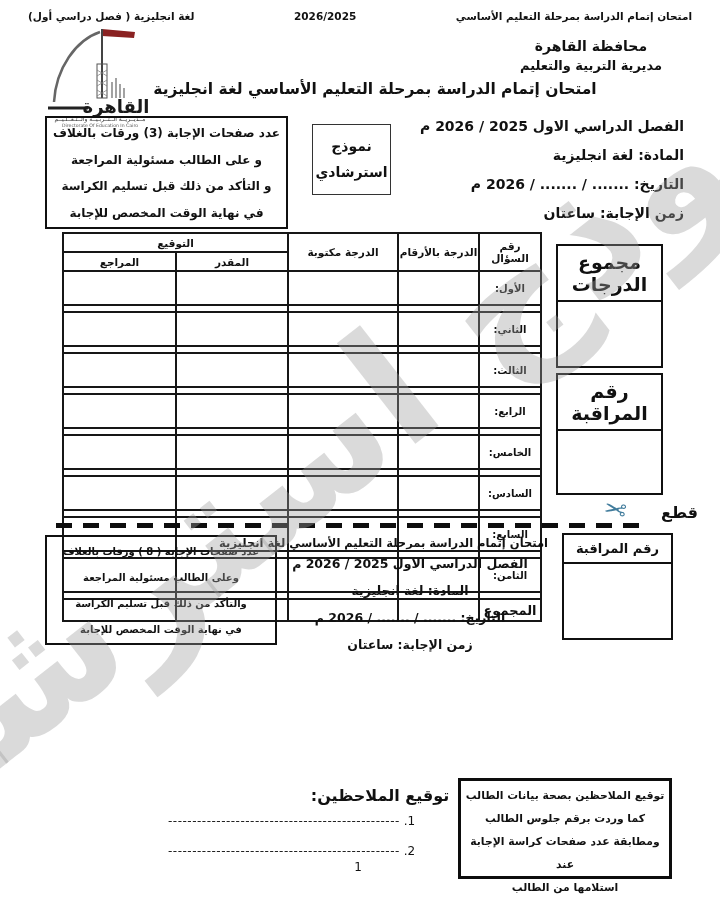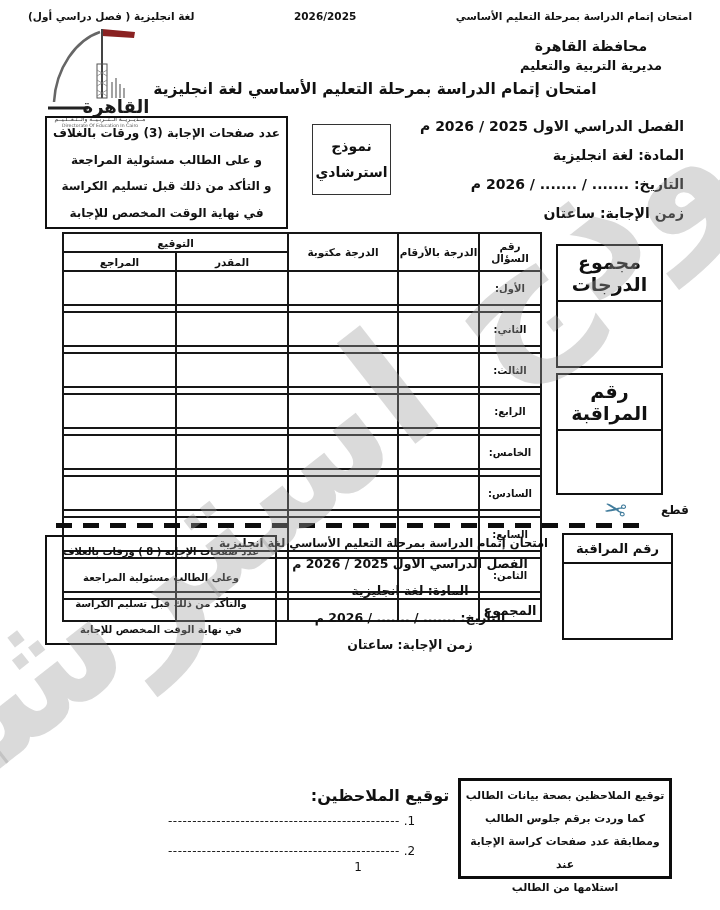--- a/index.html
+++ b/index.html
@@ -47,21 +47,21 @@
 
   .side-box { left:auto; width:107px; border:2.5px solid #101010; z-index:2; }
   .side-box .hd { border-bottom:2.5px solid #101010; text-align:center; font-size:19px; font-weight:700; padding:5px 0; }
   .sum-box { top:244px; right:57px; }
   .sum-box .bd { height:64px; }
   .mon-box1 { top:373px; right:57px; }
   .mon-box1 .bd { height:62px; }
 
   
   .scissors { top:494px; left:604px; font-size:27px; color:#417c9c; transform:scaleX(-1) rotate(-10deg); z-index:3; }
-  .cut-label { top:503px; left:661px; font-size:12px; font-weight:700; z-index:3; }
+  .cut-label { top:503px; left:661px; font-size:16px; font-weight:700; z-index:3; }
   .dash-line { top:523px; left:55px; width:584px; height:5px; z-index:3;
     background:repeating-linear-gradient(to left, #0d0d0d 0 16px, transparent 16px 27px); }
 
   
   .slip-mon-box { top:533px; right:47px; width:111px; border:2.5px solid #101010; z-index:2; }
   .slip-mon-box .hd { border-bottom:2.5px solid #101010; text-align:center; font-size:13px; font-weight:700; padding:6px 0; }
   .slip-mon-box .bd { height:74px; }
   .slip-center { top:536px; left:272px; width:276px; text-align:center; z-index:2; }
   .slip-center .t { font-size:11.5px; font-weight:700; white-space:nowrap; }
   .slip-center .r { font-size:12.5px; font-weight:700; line-height:27px; }

